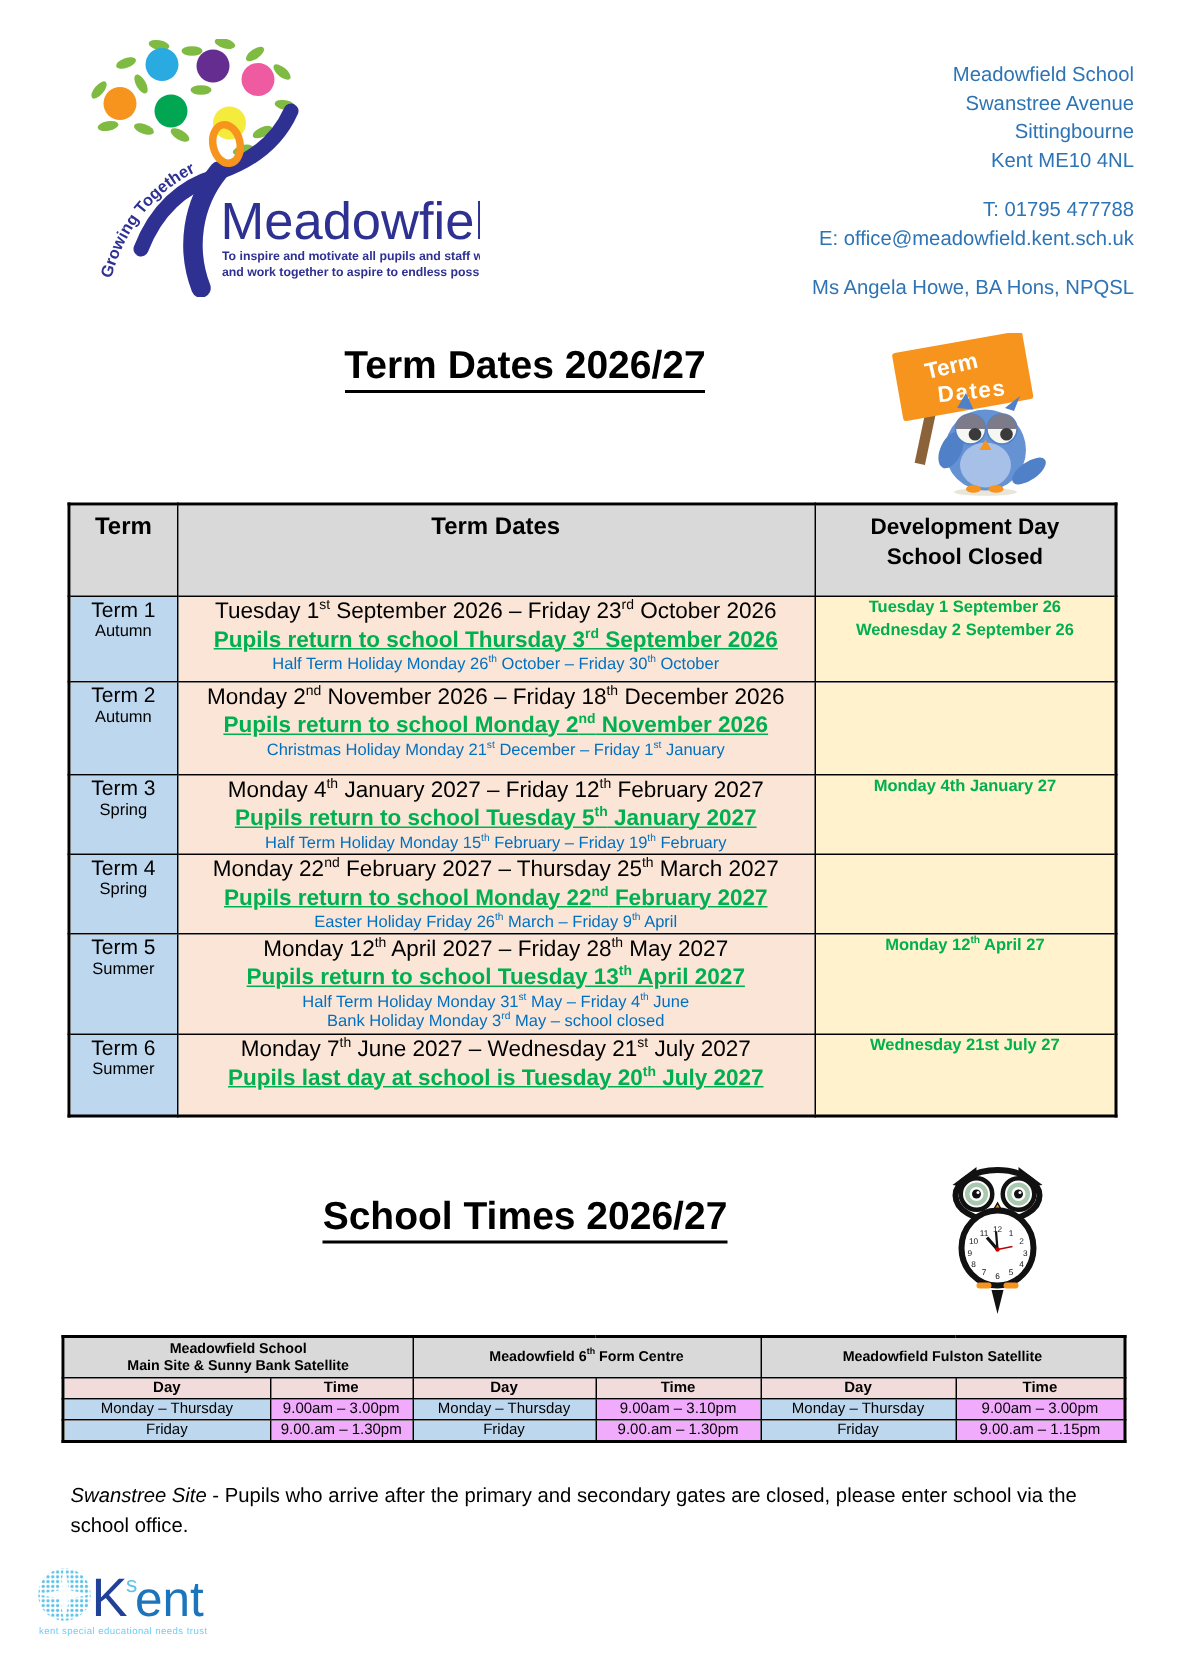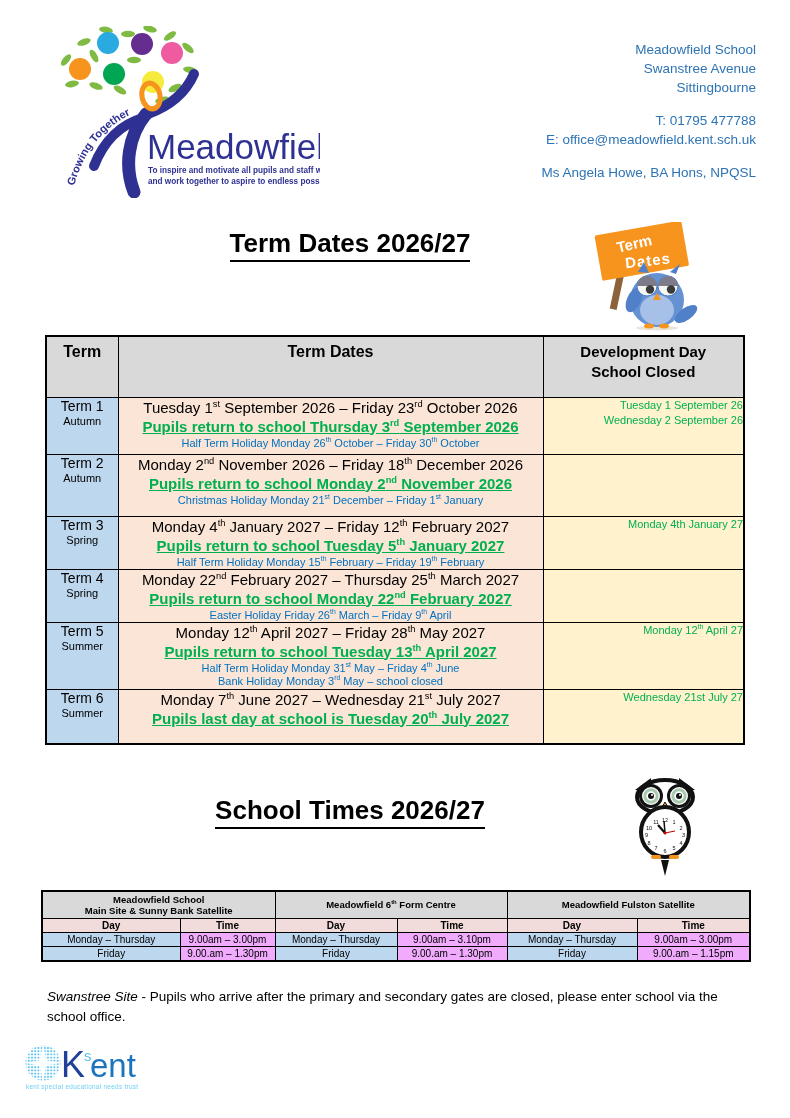--- a/index.html
+++ b/index.html
@@ -29,21 +29,21 @@
   .term-table th.h-dev{font-size:15px;}
   tr.hrow{height:61px;} tr.r0{height:57px;} tr.r1{height:62px;} tr.r2{height:53px;}
   tr.r3{height:53px;padding-left:16px;} tr.r4{height:67px;} tr.r5{height:55px;padding-left:26px;}
   .term-cell{background:#BDD7EE;text-align:center;vertical-align:top;padding-top:4px;font-size:14px;line-height:17px;}
   .term-cell .season{font-size:11px;line-height:13px;}
   .dates-cell{background:#FBE5D6;text-align:center;vertical-align:top;padding-top:3px;}
   .date-line{font-size:15px;line-height:19px;}
   .return-line{font-size:15px;line-height:20px;color:#00B050;font-weight:bold;text-decoration:underline;}
   .holiday-line{font-size:11px;line-height:13px;color:#0070C0;}
   .dev-cell{background:#FFF2CC;text-align:center;vertical-align:top;padding-top:5px;}
-  .dev-line{font-size:11px;line-height:15px;color:#00B050;font-weight:normal;text-align:right;}
+  .dev-line{font-size:11px;line-height:15px;color:#00B050;font-weight:bold;}
 
   
   .times-table{position:absolute;left:41px;top:890px;width:708px;border:2px solid #000;font-size:10px;}
   .times-table th,.times-table td{border:1px solid #000;padding:0;text-align:center;overflow:hidden;}
   .site-header{background:#D9D9D9;font-weight:bold;font-size:9.5px;line-height:11.5px;height:26px;vertical-align:middle;}
   .subheader th{background:#F2DBDB;font-weight:bold;height:13px;font-size:10px;line-height:12px;}
   .day-cell{background:#BDD7EE;height:13px;line-height:12px;margin-left:19px;}
   .time-cell{background:#f0abfc;height:13px;line-height:12px;}
 
   .footer-note{position:absolute;left:47px;top:973px;width:700px;font-size:13.5px;line-height:20px;}
@@ -95,20 +95,21 @@
     </text>
     <text x="97" y="133" font-size="35" fill="#2E3192">Meadowfield</text>
     <text x="98" y="147" font-size="8.2" font-weight="bold" fill="#2E3192">To inspire and motivate all pupils and staff who learn</text>
     <text x="98" y="158" font-size="8.2" font-weight="bold" fill="#2E3192">and work together to aspire to endless possibilities.</text>
   </svg>
 
   <div class="address">
     <div>Meadowfield School</div>
     <div>Swanstree Avenue</div>
     <div>Sittingbourne</div>
+    <div>Kent ME10 4NL</div>
     <div class="gap"></div>
     <div>T: 01795 477788</div>
     <div><span>E: </span><a>office@meadowfield.kent.sch.uk</a></div>
     <div class="gap"></div>
     <div>Ms Angela Howe, BA Hons, NPQSL</div>
   </div>
 
   <div class="big-title term-title">
     <span>Term Dates 2026/27</span>
   </div>

